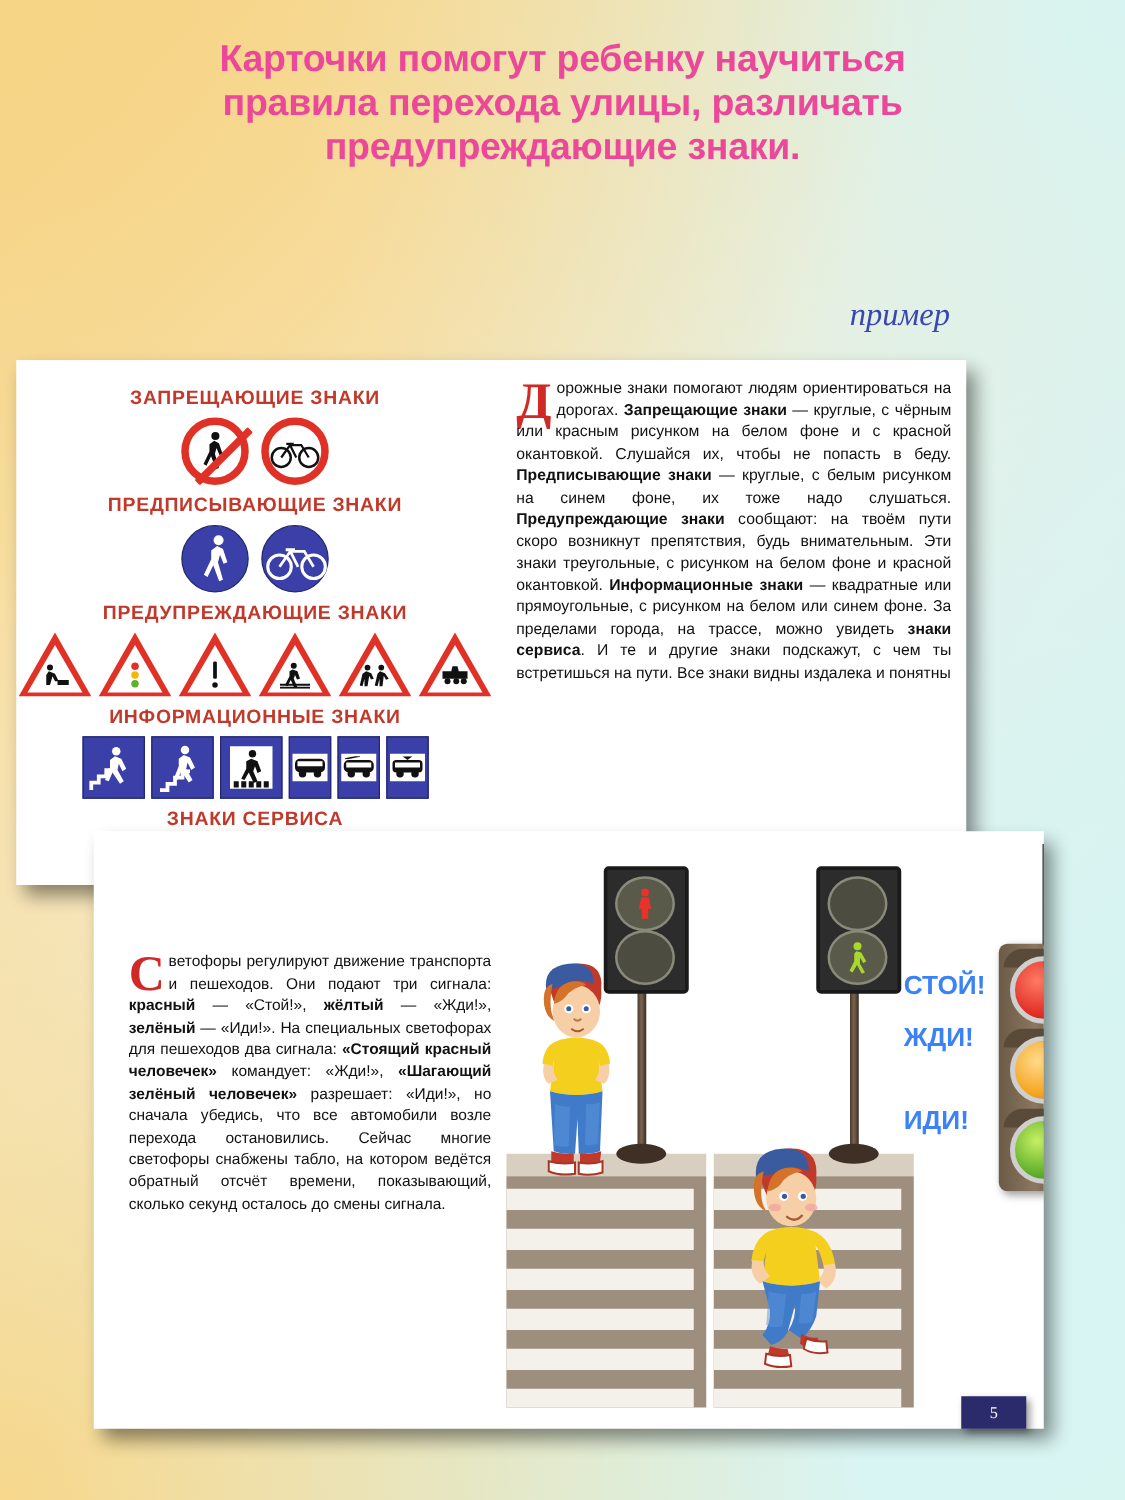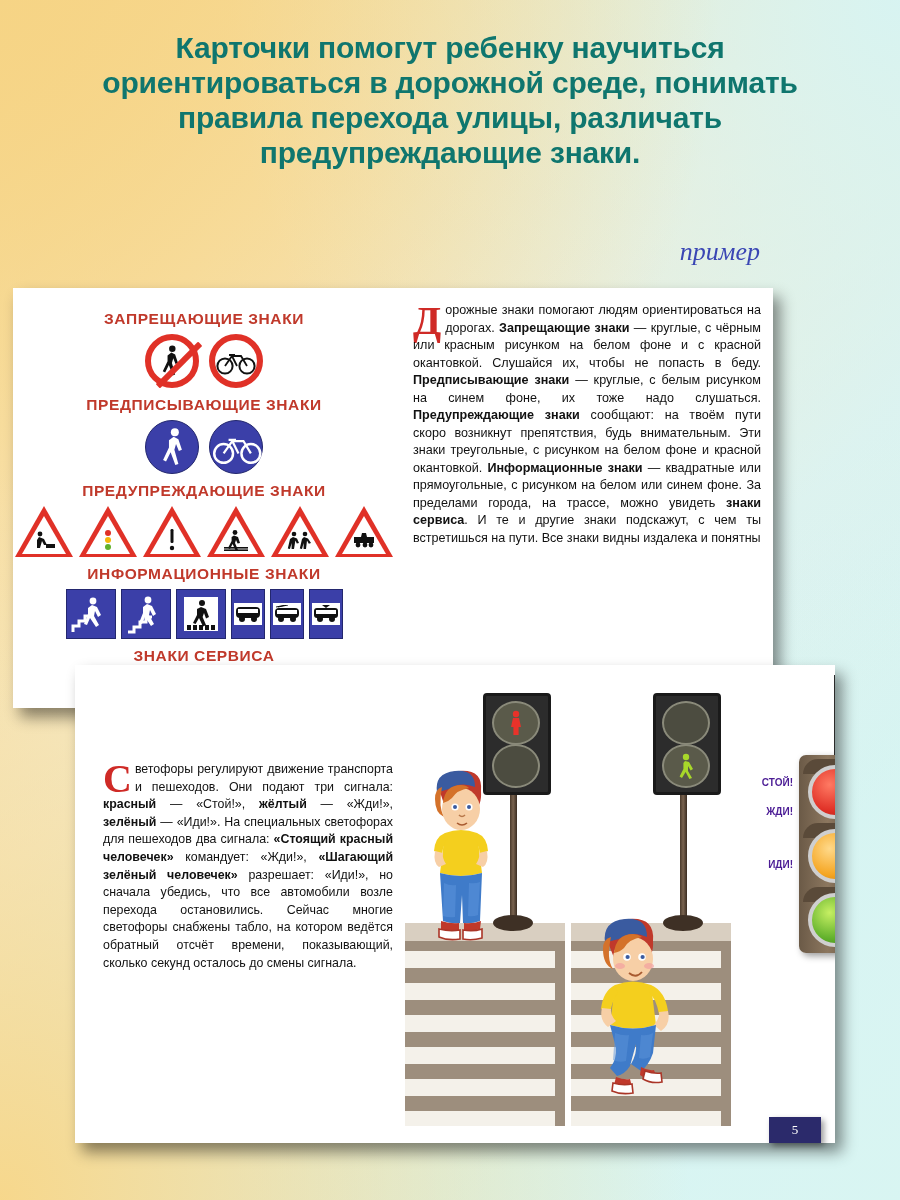--- a/index.html
+++ b/index.html
@@ -12,21 +12,21 @@
   .bg-wash{position:absolute;inset:0;
     background:
       radial-gradient(circle at 0% 0%, rgba(246,212,133,.95) 0%, rgba(246,212,133,0) 48%),
       radial-gradient(circle at 100% 0%, rgba(214,244,243,.95) 0%, rgba(214,244,243,0) 45%),
       radial-gradient(circle at 0% 100%, rgba(247,215,138,.98) 0%, rgba(247,215,138,0) 46%),
       radial-gradient(circle at 100% 100%, rgba(216,245,242,.95) 0%, rgba(216,245,242,0) 46%);
     pointer-events:none;}
 
   
   #headline{position:absolute;left:40px;top:30px;width:820px;text-align:center;
-    color:#0f766e;font-weight:bold;font-size:30px;line-height:1.17;
+    color:#ec4899;font-weight:bold;font-size:30px;line-height:1.17;
     font-family:"Liberation Sans", sans-serif;letter-spacing:-0.2px;}
   #headline div{white-space:nowrap;}
   #example-label{position:absolute;right:140px;top:237px;font-style:italic;
     font-size:26px;color:#3a46b4;font-family:"Liberation Serif", serif;}
 
   
   .card{position:absolute;background:#fff;box-shadow:7px 9px 14px rgba(0,0,0,.45);}
   #card-signs{left:13px;top:288px;width:760px;height:420px;}
   #card-traffic{left:75px;top:665px;width:760px;height:478px;}
 
@@ -82,34 +82,33 @@
 
   #hangbox{position:absolute;left:394px;top:80px;width:72px;height:198px;
     background:linear-gradient(90deg,#6b5a47,#8c775f 40%,#4a3c2e);border-radius:7px;
     box-shadow:3px 3px 7px rgba(0,0,0,.4);}
   #hangwire{position:absolute;left:429px;top:0px;width:2px;height:82px;background:#2b2b2b;}
   .hanglamp{position:absolute;left:9px;width:54px;height:54px;border-radius:50%;
     border:4px solid #cfcfcf;box-sizing:border-box;}
   .visor{position:absolute;left:4px;width:60px;height:15px;background:#5a4a39;
     border-radius:30px 30px 0 0;}
   .sig-labels{position:absolute;left:318px;top:80px;width:70px;}
-  .sig-labels div{font-weight:bold;font-size:10px;color:#4c1d95;text-align:right;}
+  .sig-labels div{font-weight:bold;font-size:21px;color:#3b82f6;text-align:left;}
 
   #page-num{position:absolute;right:14px;bottom:0px;width:52px;height:26px;background:#2b2a6b;
     color:#fff;font-size:13px;display:flex;align-items:center;justify-content:center;
     font-family:"Liberation Serif", serif;box-shadow:3px 3px 6px rgba(0,0,0,.4);}
 </style>
 </head>
 <body>
 
 <div class="bg-wash"></div>
 
 <div id="headline">
   <div>Карточки помогут ребенку научиться</div>
-  <div>ориентироваться в дорожной среде, понимать</div>
   <div>правила перехода улицы, различать</div>
   <div>предупреждающие знаки.</div>
 </div>
 
 <div id="example-label">пример</div>
 
 <div class="card" id="card-signs">
 
   <div id="signs-left">
 

